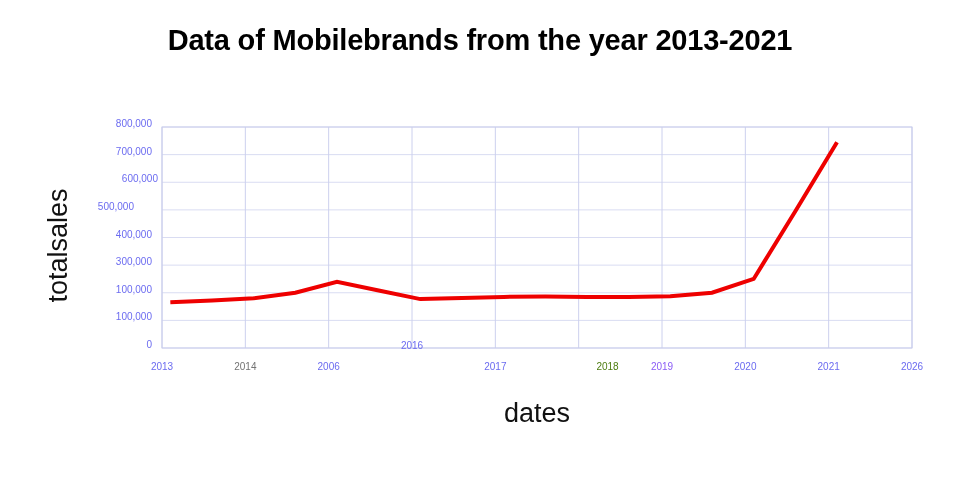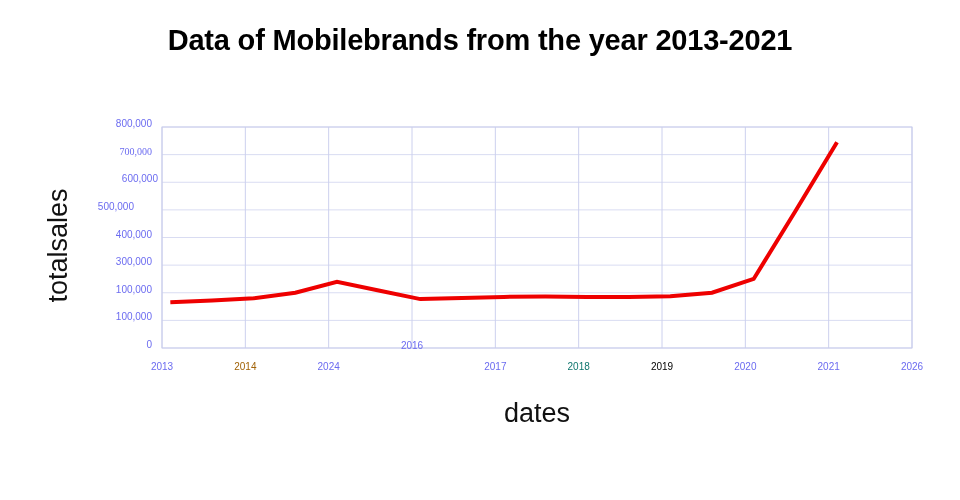--- a/index.html
+++ b/index.html
@@ -114,31 +114,31 @@
     </svg>
 
     <div id="ytick-group">
         <div class="tick-label ytick" style="left: 74px; top: 339px; color: rgb(107, 107, 240);">0</div>
         <div class="tick-label ytick" style="left: 74px; top: 311.375px; color: rgb(107, 107, 240);">100,000</div>
         <div class="tick-label ytick" style="left: 74px; top: 283.75px; color: rgb(107, 107, 240);">100,000</div>
         <div class="tick-label ytick" style="left: 74px; top: 256.125px; color: rgb(107, 107, 240);">300,000</div>
         <div class="tick-label ytick" style="left: 74px; top: 228.5px; color: rgb(107, 107, 240);">400,000</div>
         <div class="tick-label ytick" style="left: 56px; top: 200.875px; color: rgb(107, 107, 240);">500,000</div>
         <div class="tick-label ytick" style="left: 80px; top: 173.25px; color: rgb(107, 107, 240);">600,000</div>
-        <div class="tick-label ytick" style="left: 74px; top: 145.625px; color: rgb(107, 107, 240); font-family: Liberation Serif, serif;">700,000</div>
+        <div class="tick-label ytick" style="left: 74px; top: 145.625px; color: rgb(107, 107, 240);">700,000</div>
         <div class="tick-label ytick" style="left: 74px; top: 118px; color: rgb(107, 107, 240);">800,000</div>
       </div>
     <div id="xtick-group">
         <div class="tick-label xtick" style="left: 122px; top: 361px; color: rgb(107, 107, 240);">2013</div>
-        <div class="tick-label xtick" style="left: 205.333px; top: 361px; color: #a16207;">2014</div>
-        <div class="tick-label xtick" style="left: 288.667px; top: 361px; color: rgb(107, 107, 240);">2024</div>
+        <div class="tick-label xtick" style="left: 205.333px; top: 361px; color: #737373;">2014</div>
+        <div class="tick-label xtick" style="left: 288.667px; top: 361px; color: rgb(107, 107, 240);">2006</div>
         <div class="tick-label xtick" style="left: 372px; top: 340px; color: rgb(107, 107, 240);">2016</div>
         <div class="tick-label xtick" style="left: 455.333px; top: 361px; color: rgb(107, 107, 240);">2017</div>
-        <div class="tick-label xtick" style="left: 538.667px; top: 361px; color: #0f766e;">2018</div>
-        <div class="tick-label xtick" style="left: 622px; top: 361px; color: #000000;">2019</div>
+        <div class="tick-label xtick" style="left: 538.667px; top: 361px; color: #4d7c0f; text-align: right;">2018</div>
+        <div class="tick-label xtick" style="left: 622px; top: 361px; color: #8b5cf6;">2019</div>
         <div class="tick-label xtick" style="left: 705.333px; top: 361px; color: rgb(107, 107, 240);">2020</div>
         <div class="tick-label xtick" style="left: 788.667px; top: 361px; color: rgb(107, 107, 240);">2021</div>
         <div class="tick-label xtick" style="left: 872px; top: 361px; color: rgb(107, 107, 240);">2026</div>
       </div>
   </div>
 
   <div class="axis-title" id="yaxis-title">totalsales</div>
 
   <div class="axis-title" id="xaxis-title">dates</div>
 

